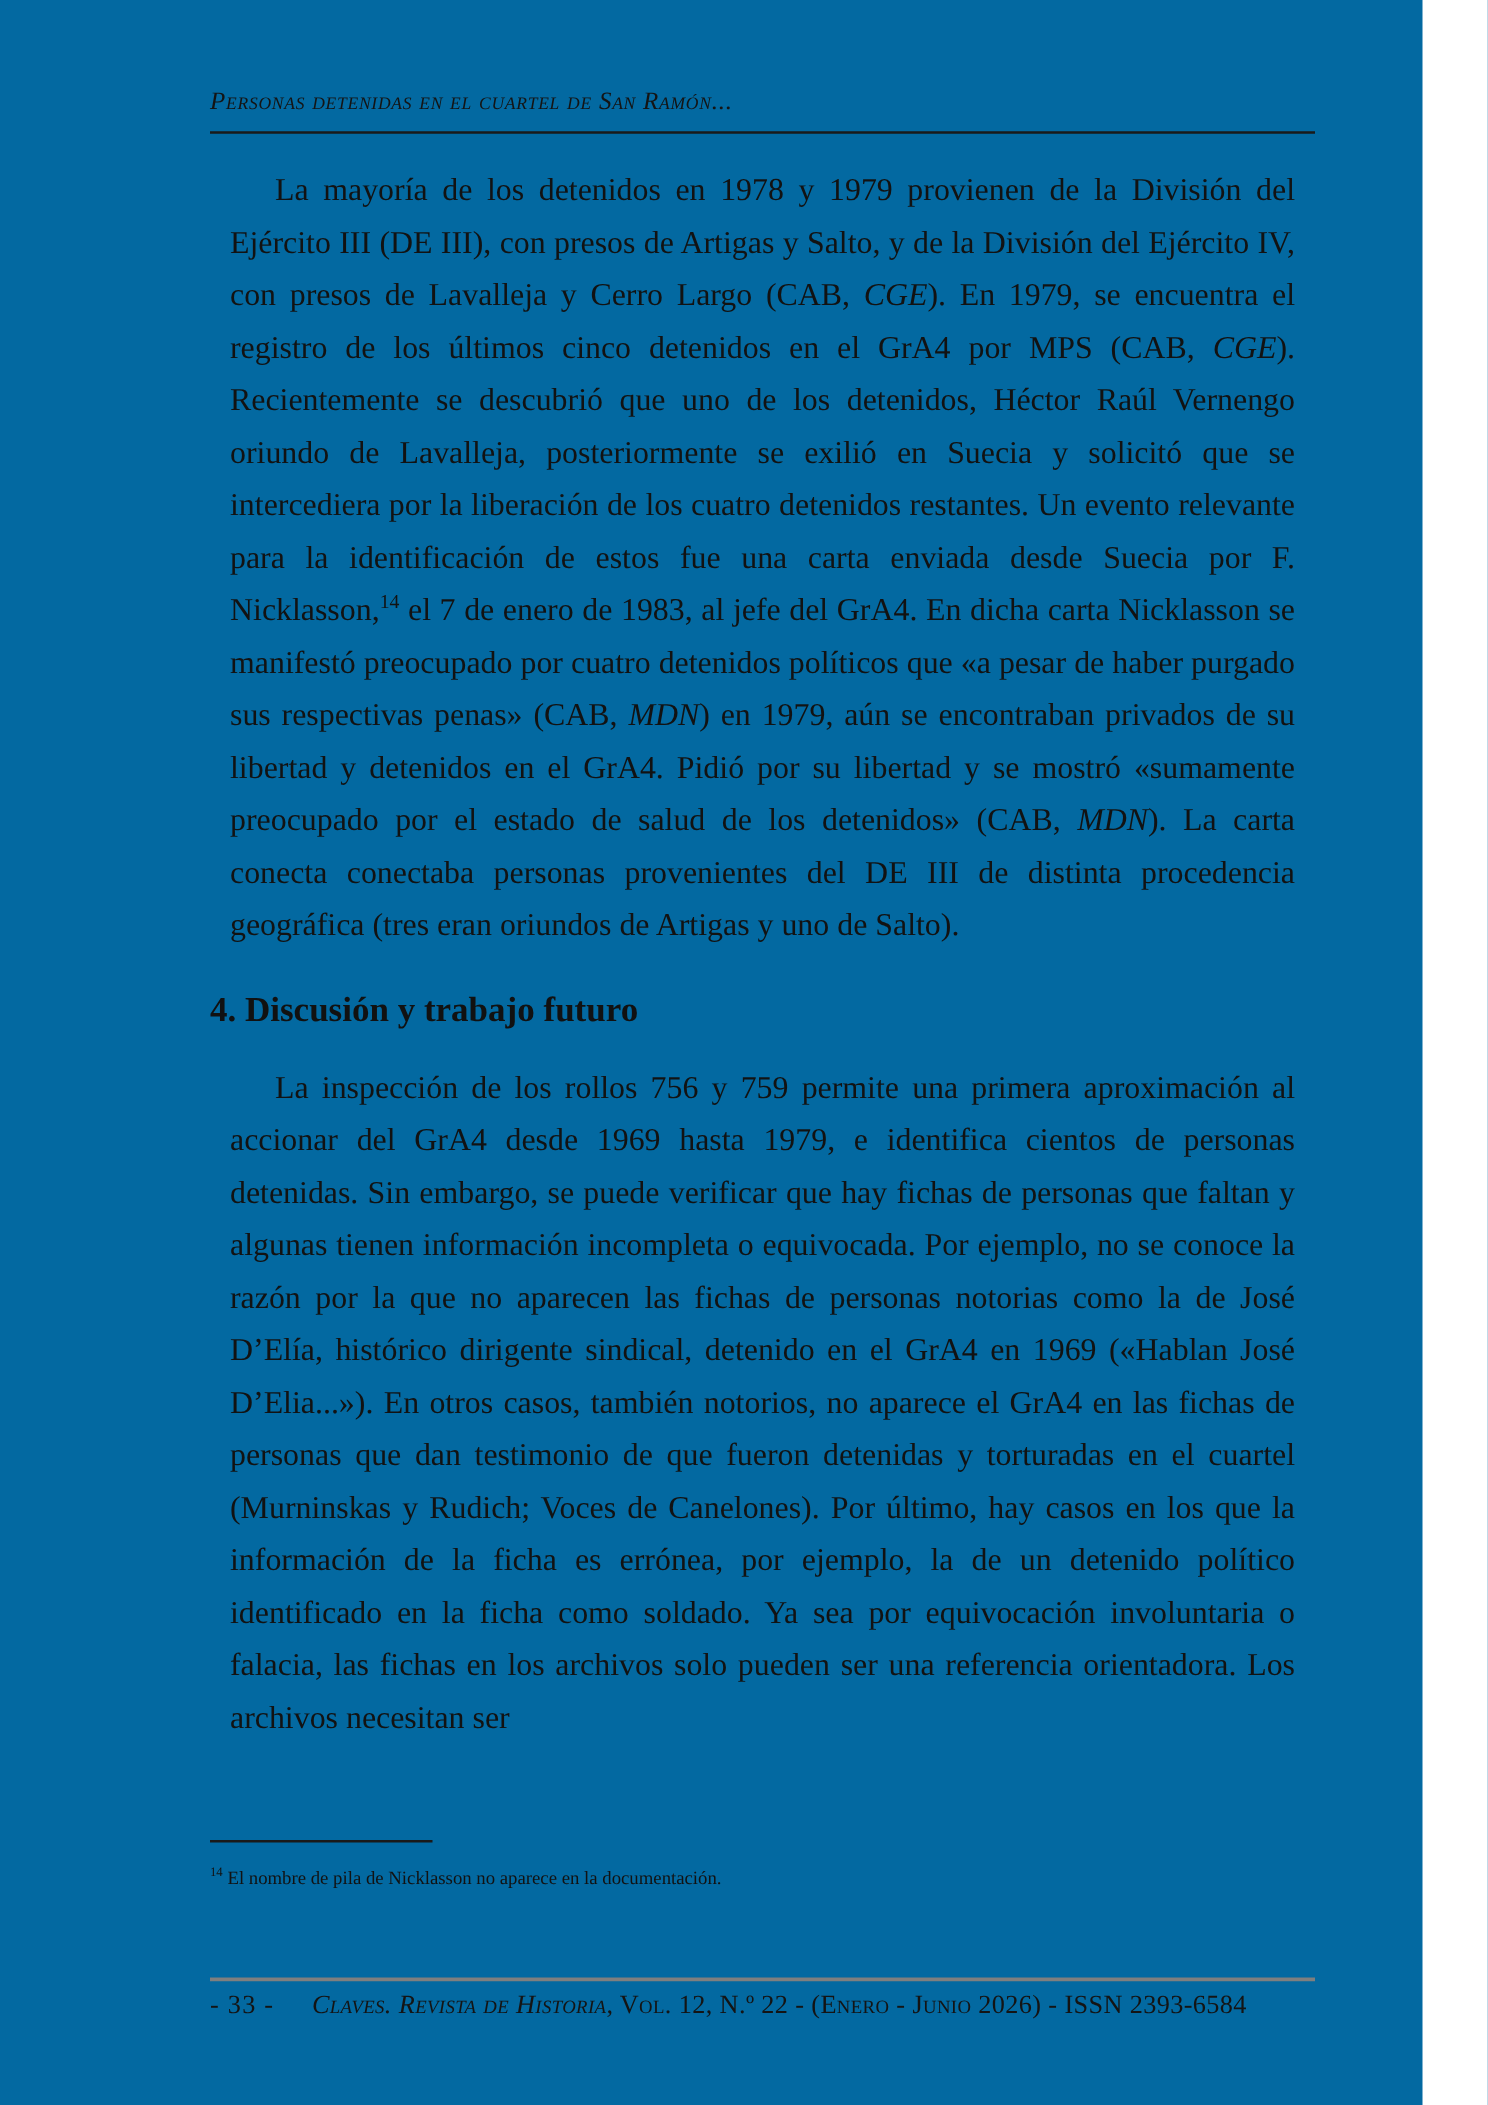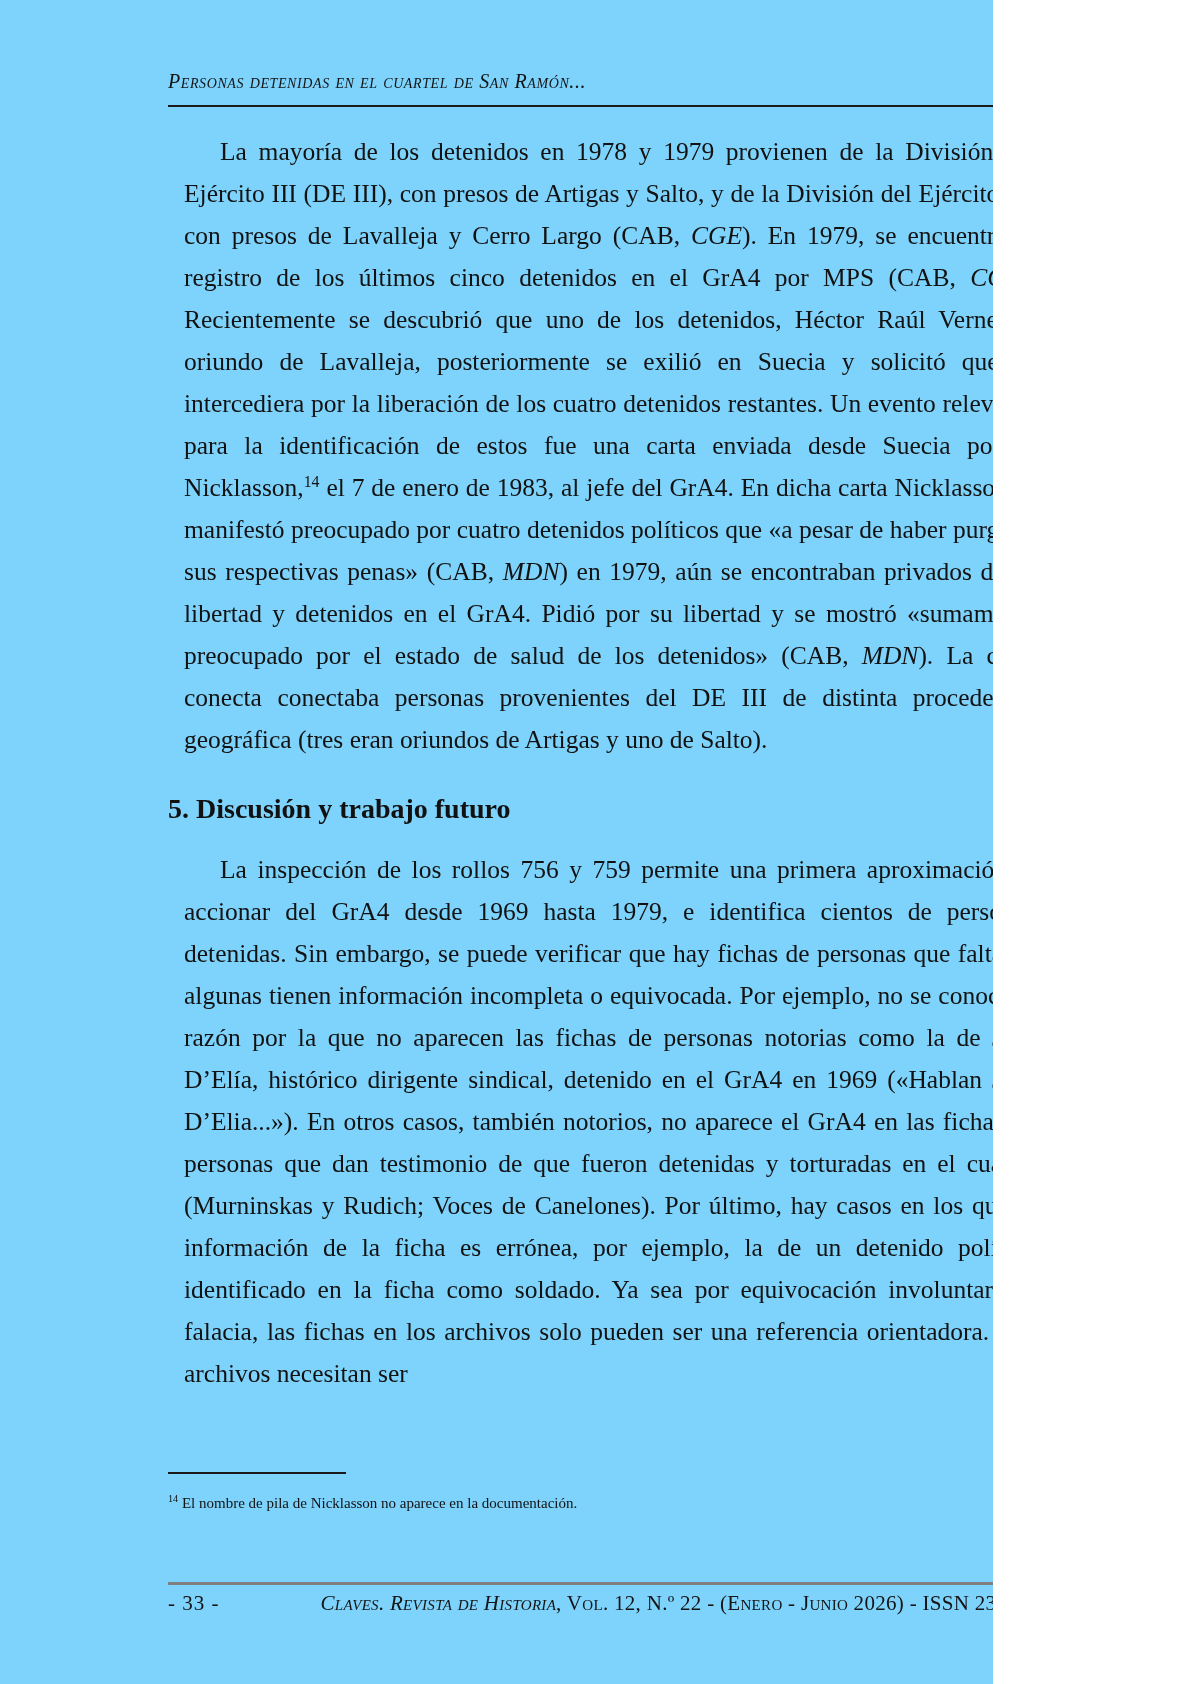--- a/index.html
+++ b/index.html
@@ -1,20 +1,20 @@
 <!DOCTYPE html>
 <html lang="es"><head>
 <meta charset="utf-8">
 <style>
   html,body{margin:0;padding:0;background:#ffffff;}
   .page{
     position:relative;
-    width:993px;
+    width:1138px;
     height:1684px;
-    background:#7dd3fc;
+    background:#0369a1;
     font-family:"Liberation Serif", serif;
     color:#111111;
     overflow:hidden;
   }
   .content{
     position:absolute;
     left:168px;
     top:70px;
     width:884px;
   }
@@ -95,42 +95,42 @@
     display:flex;
     align-items:baseline;
     font-size:21px;
     color:#141414;
     white-space:nowrap;
   }
   .page-number{
     letter-spacing:1px;
   }
   .footer-citation{
-    margin-left:101px;
+    margin-left:30px;
     font-variant:small-caps;
     letter-spacing:0.3px;
   }
   .journal-title{
     font-style:italic;
   }
 </style>
 </head>
 <body>
 
 <div class="page">
 
   <div class="content">
 
     <div class="running-head">Personas detenidas en el cuartel de San Ramón...</div>
 
     <hr class="head-rule">
 
     <p class="para"><span>La mayoría de los detenidos en 1978 y 1979 provienen de la División del Ejército III (DE III), con presos de Artigas y Salto, y de la División del Ejército IV, con presos de Lavalleja y Cerro Largo (CAB, </span><span class="it">CGE</span><span>). En 1979, se encuentra el registro de los últimos cinco detenidos en el GrA4 por MPS (CAB, </span><span class="it">CGE</span><span>). Recientemente se descubrió que uno de los detenidos, Héctor Raúl Vernengo oriundo de Lavalleja, posteriormente se exilió en Suecia y solicitó que se intercediera por la liberación de los cuatro detenidos restantes. Un evento relevante para la identificación de estos fue una carta enviada desde Suecia por F. Nicklasson,</span><sup>14</sup><span> el 7 de enero de 1983, al jefe del GrA4. En dicha carta Nicklasson se manifestó preocupado por cuatro detenidos políticos que «a pesar de haber purgado sus respectivas penas» (CAB, </span><span class="it">MDN</span><span>) en 1979, aún se encontraban privados de su libertad y detenidos en el GrA4. Pidió por su libertad y se mostró «sumamente preocupado por el estado de salud de los detenidos» (CAB, </span><span class="it">MDN</span><span>). La carta conecta conectaba personas provenientes del DE III de distinta procedencia geográfica (tres eran oriundos de Artigas y uno de Salto).</span></p>
 
-    <h2 class="section-heading">5. Discusión y trabajo futuro</h2>
+    <h2 class="section-heading">4. Discusión y trabajo futuro</h2>
 
     <p class="para"><span>La inspección de los rollos 756 y 759 permite una primera aproximación al accionar del GrA4 desde 1969 hasta 1979, e identifica cientos de personas detenidas. Sin embargo, se puede verificar que hay fichas de personas que faltan y algunas tienen información incompleta o equivocada. Por ejemplo, no se conoce la razón por la que no aparecen las fichas de personas notorias como la de José D’Elía, histórico dirigente sindical, detenido en el GrA4 en 1969 («Hablan José D’Elia...»). En otros casos, también notorios, no aparece el GrA4 en las fichas de personas que dan testimonio de que fueron detenidas y torturadas en el cuartel (Murninskas y Rudich; Voces de Canelones). Por último, hay casos en los que la información de la ficha es errónea, por ejemplo, la de un detenido político identificado en la ficha como soldado. Ya sea por equivocación involuntaria o falacia, las fichas en los archivos solo pueden ser una referencia orientadora. Los archivos necesitan ser</span></p>
 
   </div>
 
   <div class="footnote-block">
     <hr class="footnote-separator">
     <div class="footnote-text"><sup>14</sup><span> El nombre de pila de Nicklasson no aparece en la documentación.</span></div>
   </div>
 

